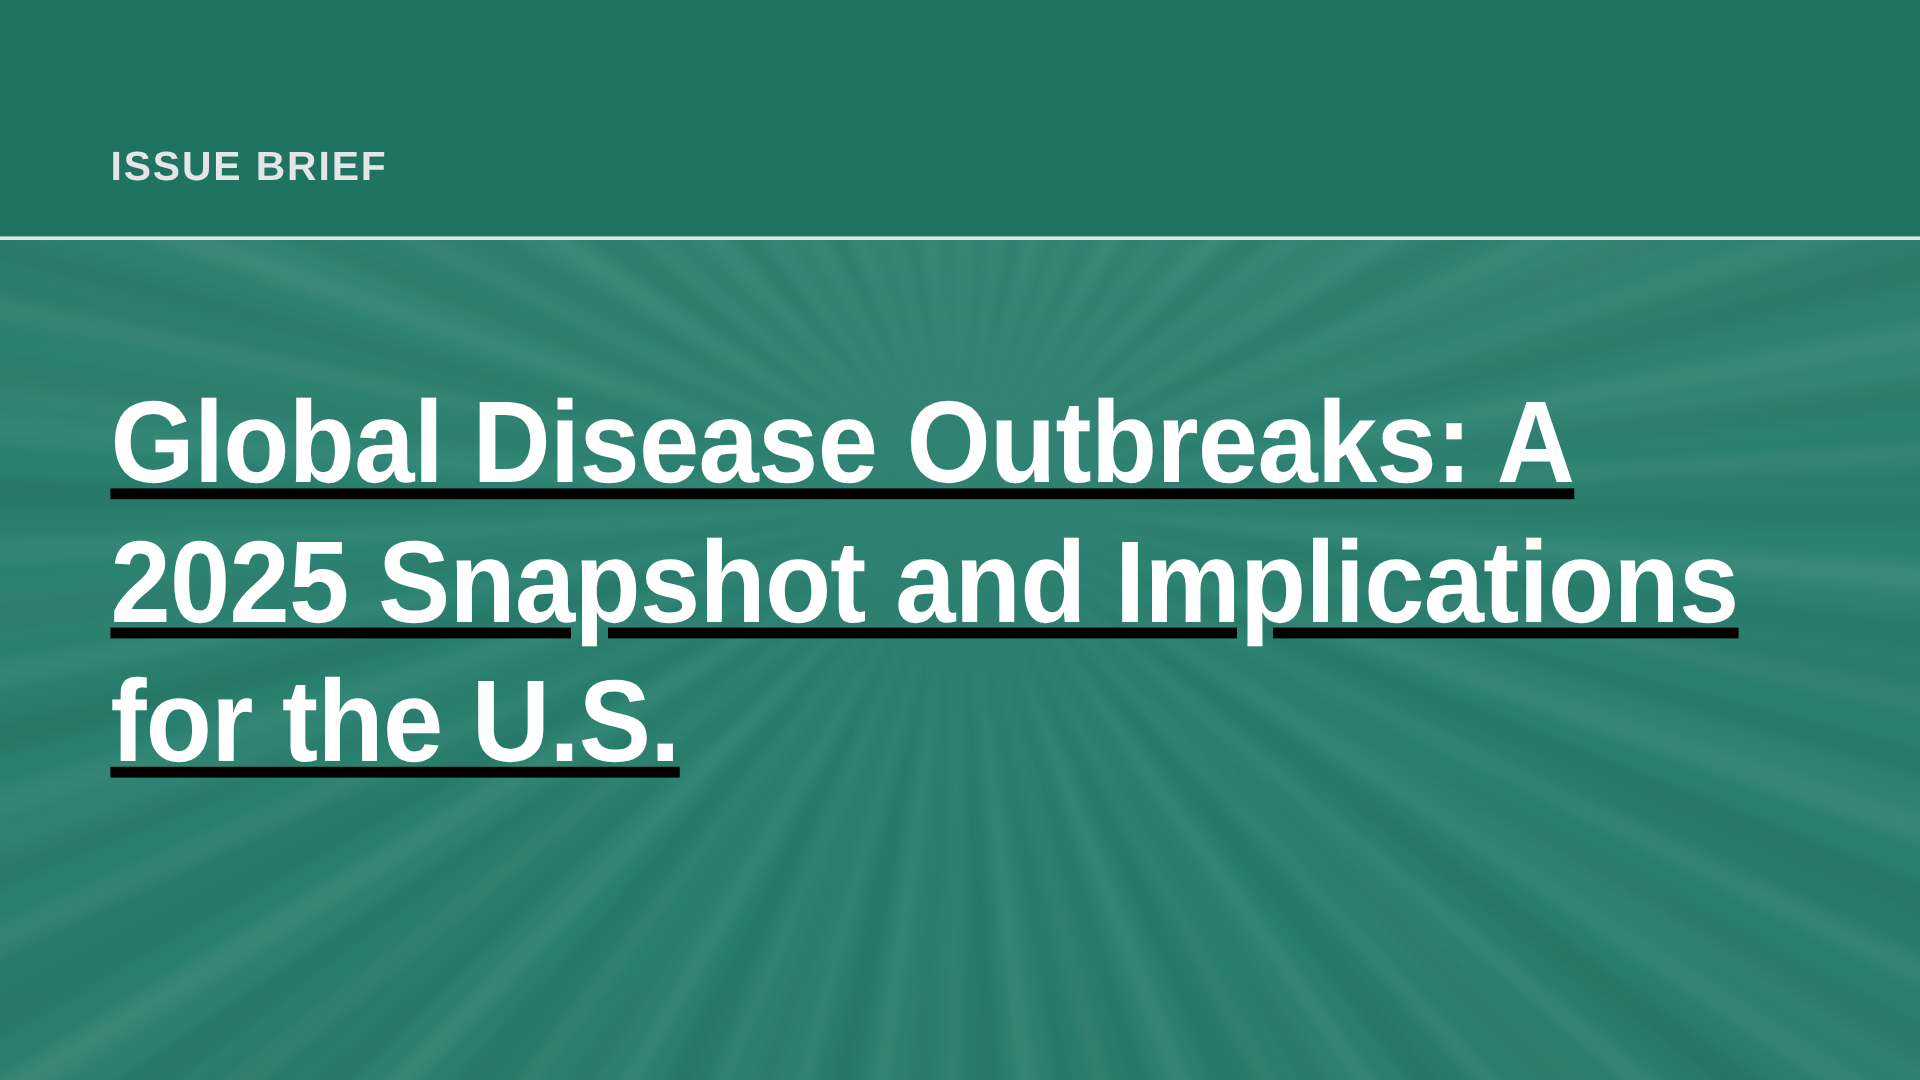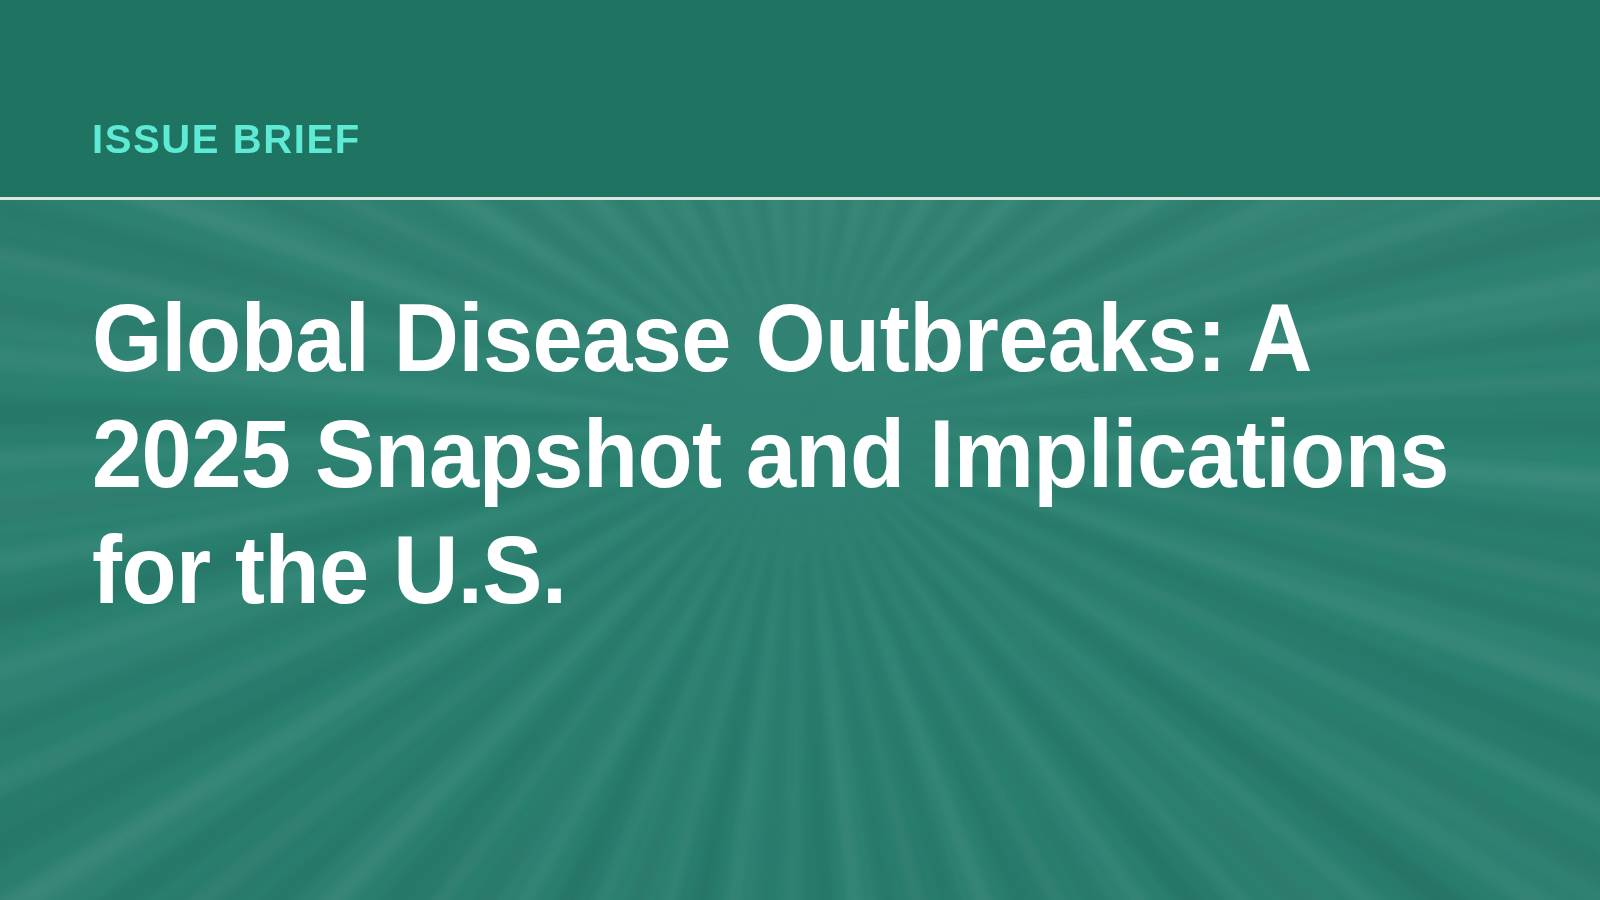--- a/index.html
+++ b/index.html
@@ -28,22 +28,22 @@
     height: 197px;
     background: #1e7461;
     z-index: 3;
   }
 
   .eyebrow-label {
     position: absolute;
     left: 92px;
     top: 119px;
     margin: 0;
-    color: #5eead4;
-    font-size: 40px;
+    color: #e5e5e5;
+    font-size: 34px;
     font-weight: 700;
     letter-spacing: 1.6px;
     line-height: 40px;
     text-transform: uppercase;
     font-stretch: condensed;
     white-space: nowrap;
   }
 
   
   .divider-rule {
@@ -114,23 +114,24 @@
     inset: 0;
     background:
       radial-gradient(130% 90% at 55% -12%, rgba(255,255,255,0.055) 0%, rgba(255,255,255,0.0) 58%),
       linear-gradient(180deg, rgba(0,0,0,0.02) 0%, rgba(0,0,0,0.0) 30%, rgba(0,0,0,0.025) 100%);
   }
 
   
   .headline-block {
     position: absolute;
     left: 92px;
-    top: 280px;
+    top: 311px;
     width: 1420px;
     z-index: 5;
+    text-decoration: underline;
   }
 
   .headline {
     margin: 0;
     color: #ffffff;
     font-size: 97px;
     font-weight: 700;
     line-height: 116px;
     letter-spacing: -0.6px;
     font-stretch: condensed;

